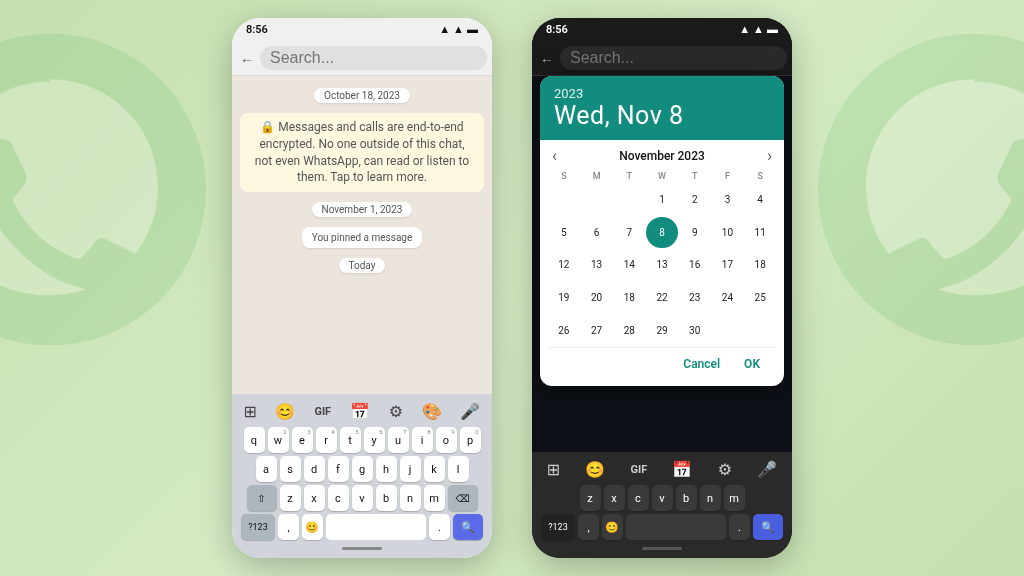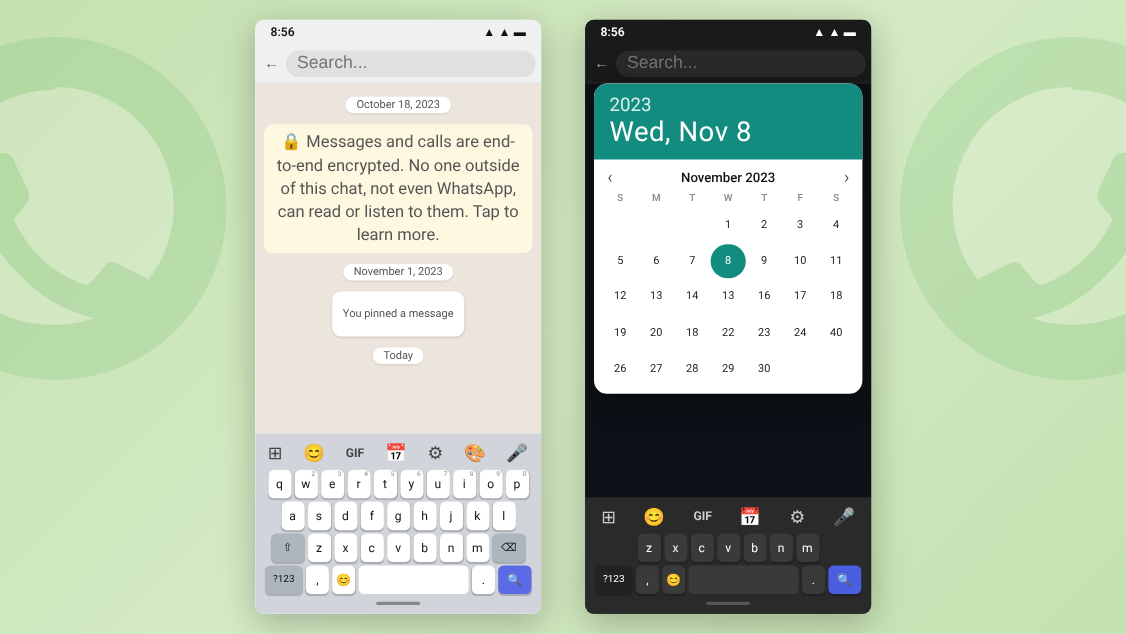--- a/index.html
+++ b/index.html
@@ -22,21 +22,21 @@
       z-index: 1;
       justify-content: center;
       align-items: center;
       gap: 0;
     }
 
     .phone {
       width: 260px;
       height: 540px;
       background: #fff;
-      border-radius: 8px;
+      border-radius: 28px;
       overflow: hidden;
       box-shadow: 0 8px 32px rgba(0,0,0,0.25);
       display: flex;
       flex-direction: column;
       position: relative;
       margin: 0 20px;
     }
 
     
     .status-bar {
@@ -103,31 +103,31 @@
       color: #555;
       align-self: center;
       box-shadow: 0 1px 2px rgba(0,0,0,0.1);
       margin: 4px 0;
     }
 
     .system-message {
       background: #fff8e1;
       border-radius: 8px;
       padding: 6px 10px;
-      font-size: 15px;
+      font-size: 12px;
       color: #555;
       text-align: center;
       margin: 2px 0;
       line-height: 1.4;
     }
 
     .event-badge {
       background: #fff;
       border-radius: 8px;
-      padding: 15px 10px;
+      padding: 5px 10px;
       font-size: 10px;
       color: #555;
       align-self: center;
       box-shadow: 0 1px 2px rgba(0,0,0,0.1);
       margin: 2px 0;
     }
 
     .message-bubble {
       background: #dcf8c6;
       border-radius: 12px 12px 2px 12px;
@@ -264,21 +264,21 @@
       box-shadow: 0 4px 24px rgba(0,0,0,0.5);
       z-index: 10;
       overflow: hidden;
     }
     .calendar-header-green {
       background: #128c7e;
       padding: 10px 14px 10px;
       color: #fff;
     }
     .cal-year {
-      font-size: 17px;
+      font-size: 13px;
       opacity: 0.85;
     }
     .cal-date-big {
       font-size: 25px;
       font-weight: 400;
       letter-spacing: 0.5px;
     }
     .calendar-body {
       padding: 6px 8px;
     }
@@ -525,30 +525,34 @@
           <div class="cal-day">16</div>
           <div class="cal-day">17</div>
           <div class="cal-day">18</div>
 
           <div class="cal-day">19</div>
           <div class="cal-day">20</div>
           <div class="cal-day">18</div>
           <div class="cal-day">22</div>
           <div class="cal-day">23</div>
           <div class="cal-day">24</div>
-          <div class="cal-day">40</div>
+          <div class="cal-day">25</div>
 
           <div class="cal-day">26</div>
           <div class="cal-day">27</div>
           <div class="cal-day">28</div>
           <div class="cal-day">29</div>
           <div class="cal-day">30</div>
           <div class="cal-day empty"></div>
           <div class="cal-day empty"></div>
         </div>
+        <div class="cal-actions">
+          <span class="cal-btn">Cancel</span>
+          <span class="cal-btn">OK</span>
+        </div>
       </div>
     </div>
 
     <div class="keyboard" style="background:#2a2a2a;">
       <div class="keyboard-toolbar">
         <span class="keyboard-toolbar-icon" style="color:#ccc;">⊞</span>
         <span class="keyboard-toolbar-icon" style="color:#ccc;">😊</span>
         <span class="keyboard-toolbar-icon" style="font-size:11px;font-weight:bold;color:#ccc;">GIF</span>
         <span class="keyboard-toolbar-icon" style="color:#ccc;">📅</span>
         <span class="keyboard-toolbar-icon" style="color:#ccc;">⚙</span>

